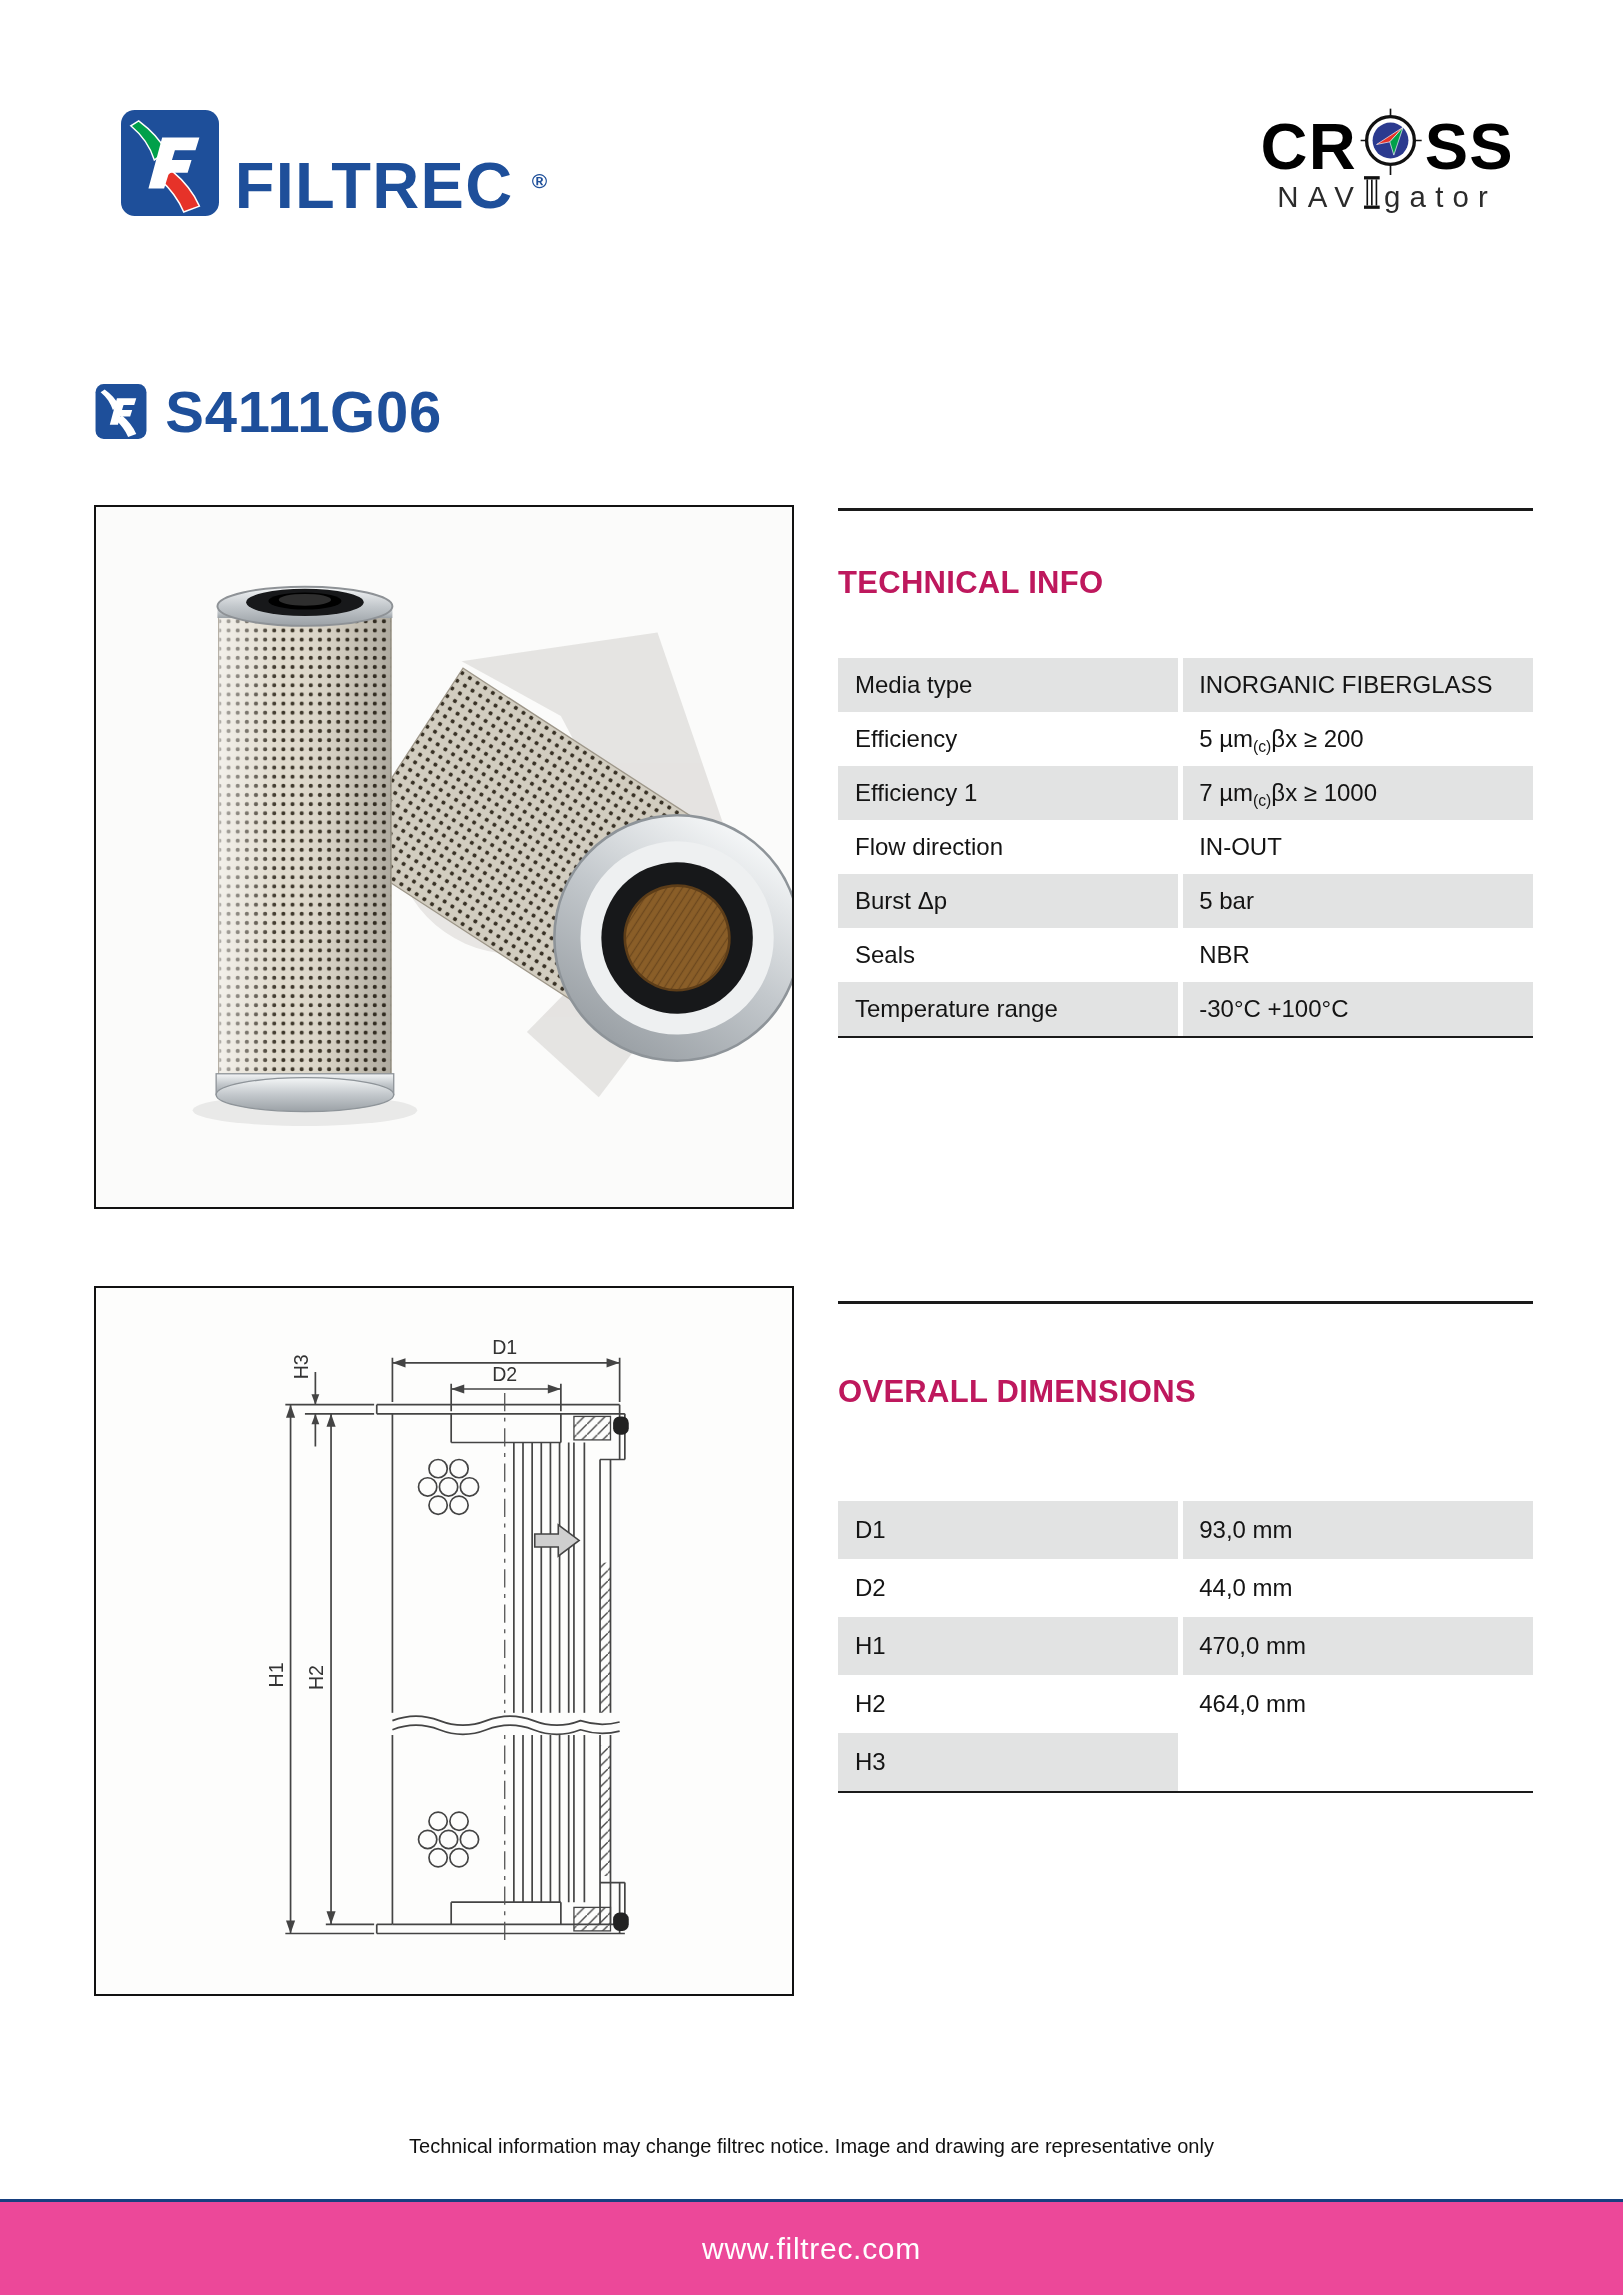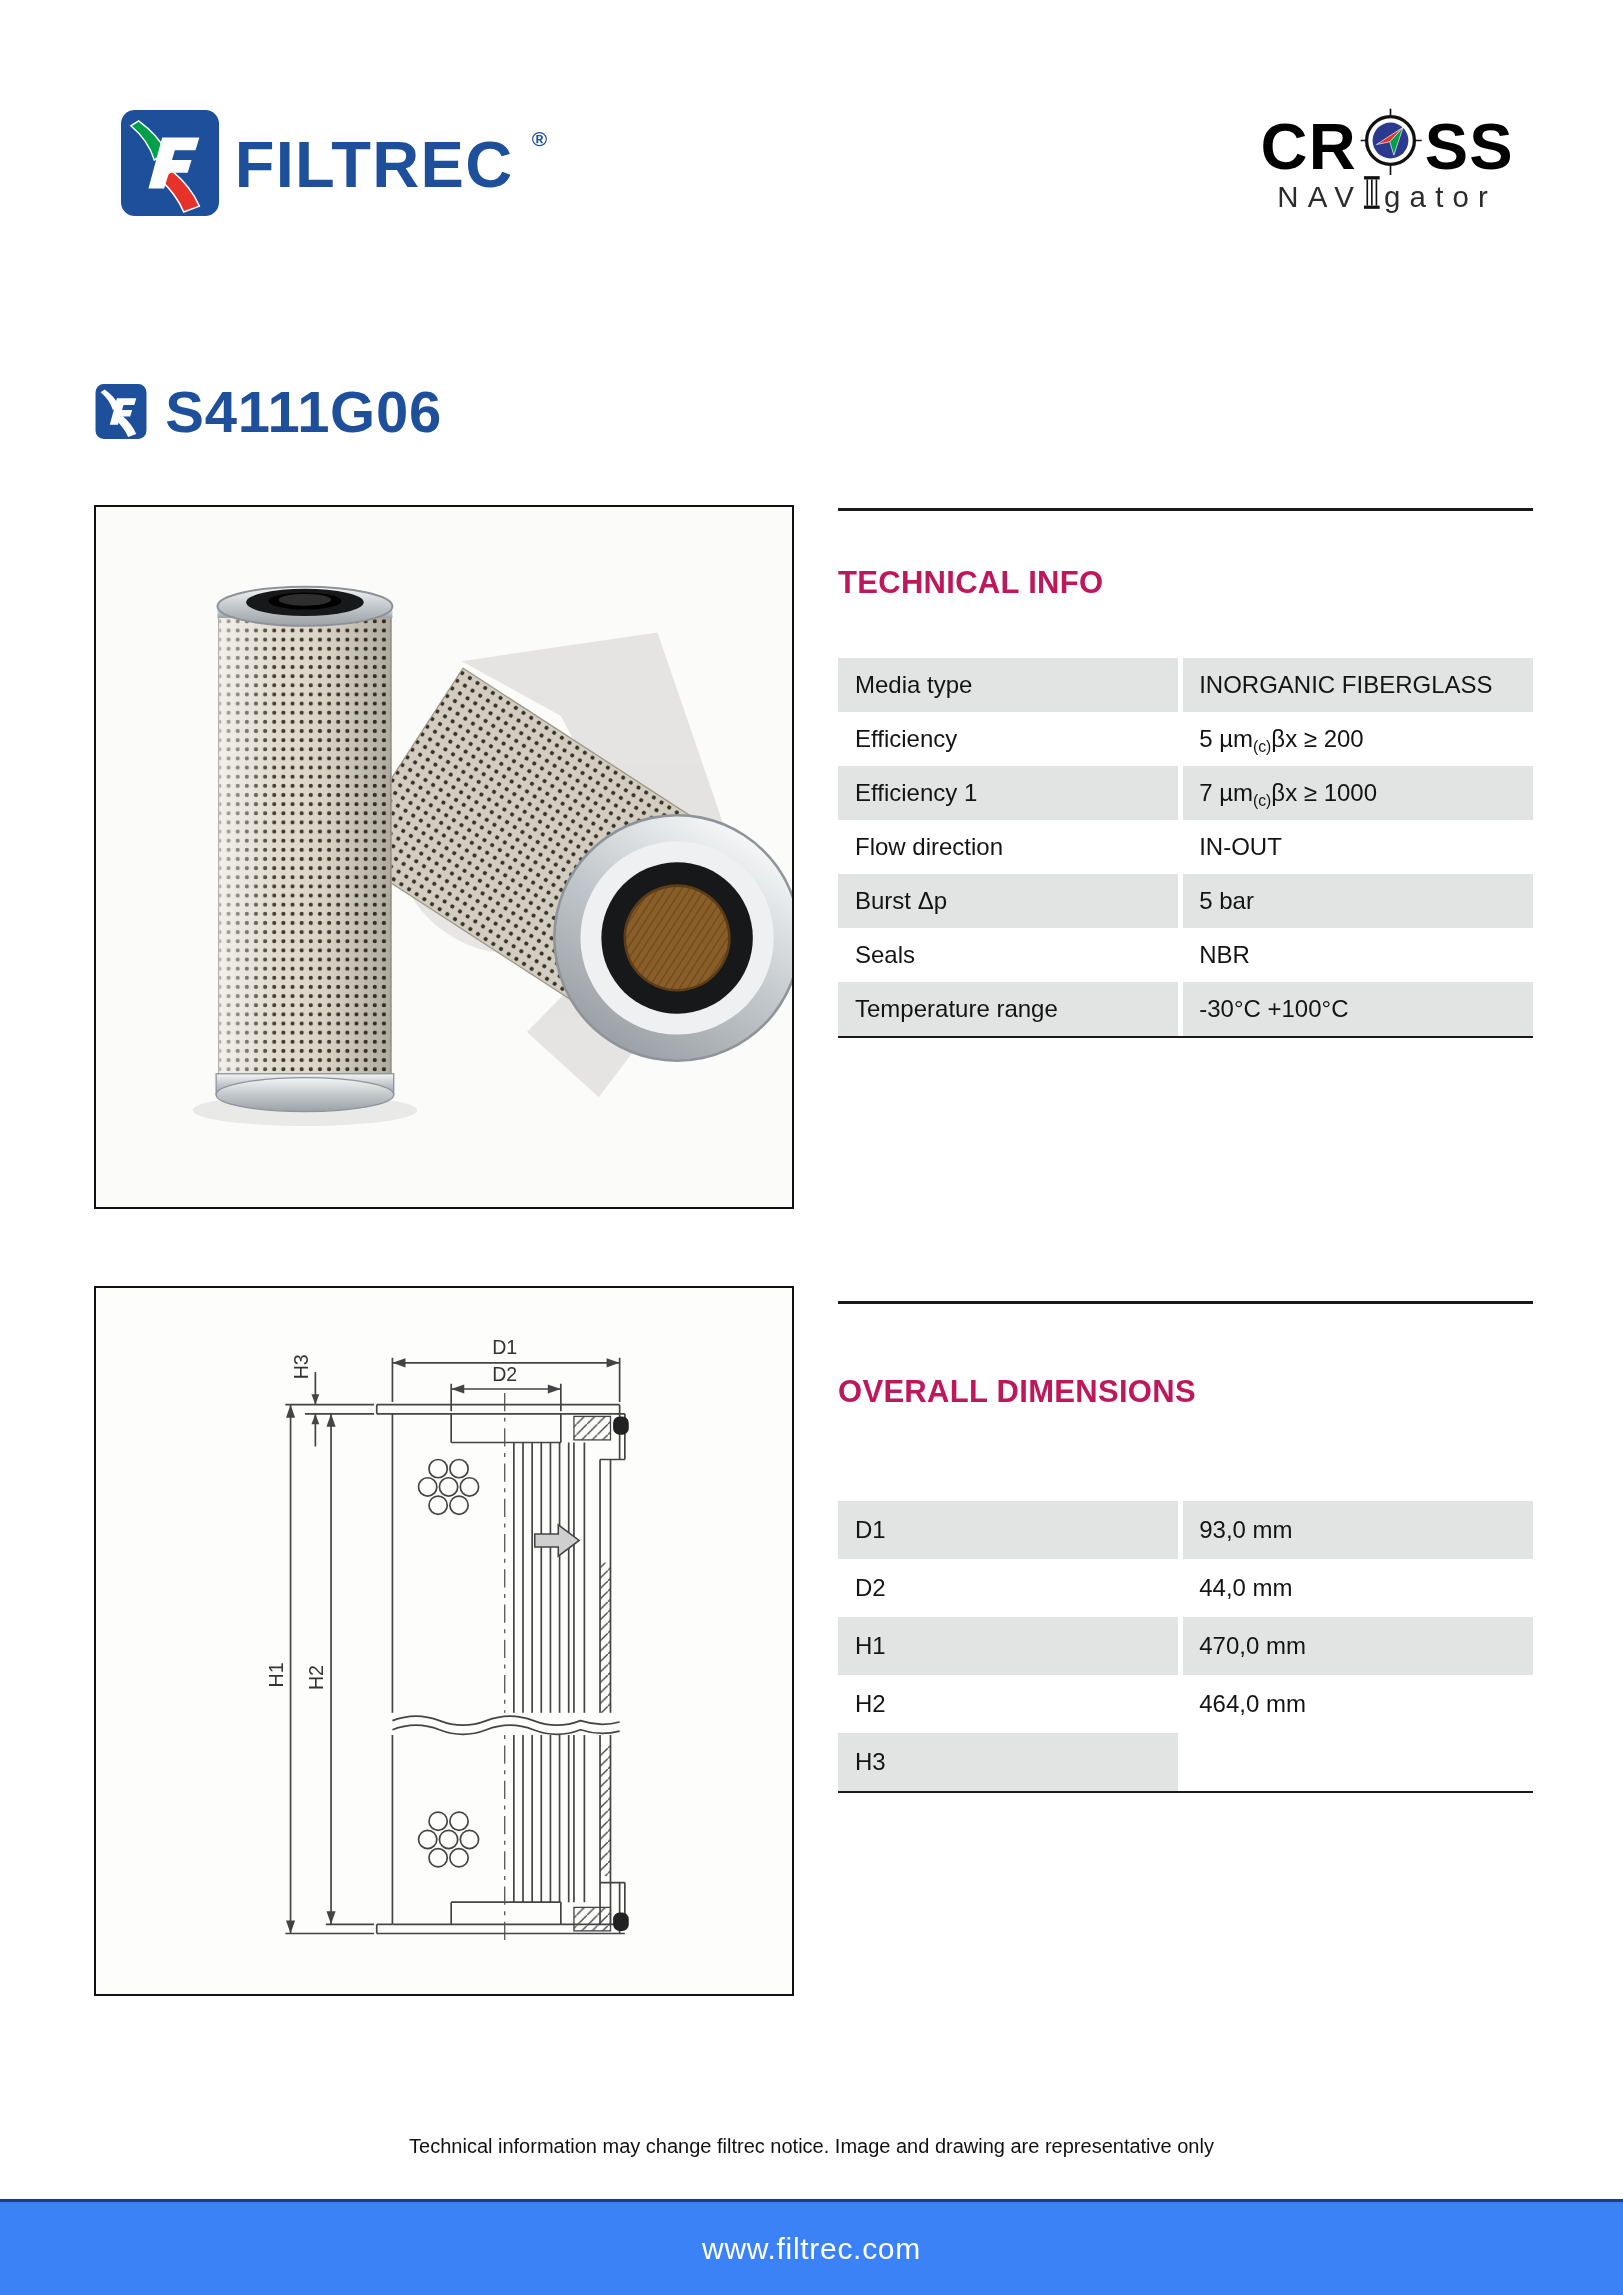--- a/index.html
+++ b/index.html
@@ -3,21 +3,21 @@
 <meta charset="utf-8">
 <style>
   * { margin:0; padding:0; box-sizing:border-box; }
   html,body { background:#ffffff; }
   .page {
     position:relative; width:1623px; height:2295px; background:#ffffff;
     font-family:"Liberation Sans", sans-serif; overflow:hidden; color:#141414;
   }
 
   
-  .filtrec-logo { position:absolute; left:121px; top:110px; display:flex; align-items:center; gap:15.7px; }
+  .filtrec-logo { position:absolute; left:121px; top:110px; display:flex; align-items:flex-end; gap:15.7px; }
   .filtrec-word { font-size:65px; font-weight:bold; color:#1e4f9a; letter-spacing:1.3px; line-height:1; }
   .filtrec-reg  { font-size:21px; font-weight:bold; color:#1e4f9a; vertical-align:top; position:relative; top:-25px; left:2.6px; }
 
   .cross-logo { position:absolute; right:109px; top:105px; display:flex; flex-direction:column; align-items:center; }
   .cross-line1 { display:flex; align-items:center; font-size:65px; font-weight:800; color:#000000; letter-spacing:1.3px; line-height:1; }
   .cross-line1 .compass-wrap { margin:0 -2.6px; position:relative; top:1.3px; }
   .cross-line2 { display:flex; align-items:center; margin-top:-10.5px; font-size:29.4px; color:#2b2b2b; letter-spacing:9.2px; line-height:1; }
   .cross-line2 .column-wrap { margin:0 3.9px 0 1.3px; position:relative; top:-1.3px; }
 
   
@@ -51,21 +51,21 @@
   .td.label { width:340px; padding-left:17px; }
   .td.value { flex:1; margin-left:5.2px; padding-left:16px; }
   .tr.odd .td { background:#e2e3e3; }
   .tr.even .td { background:#ffffff; }
   .v-sub { font-size:15.7px; position:relative; top:7.9px; }
 
   
   .disclaimer { position:absolute; left:0; top:2135px; width:1623px; text-align:center;
                 font-size:20px; color:#111; font-stretch:condensed; }
   .footer-bar { position:absolute; left:0; top:2199px; width:1623px; height:97px;
-                background:#3b82f6; border-top:3.3px solid #17407f;
+                background:#ec4899; border-top:3.3px solid #17407f;
                 display:flex; align-items:center; justify-content:center; }
   .footer-site { font-size:30px; color:#ffffff; letter-spacing:0.7px; text-decoration:none; }
 
   .thin { stroke:#444; stroke-width:1.3; fill:none; }
 </style>
 </head>
 <body>
 
 <div class="page">
 

